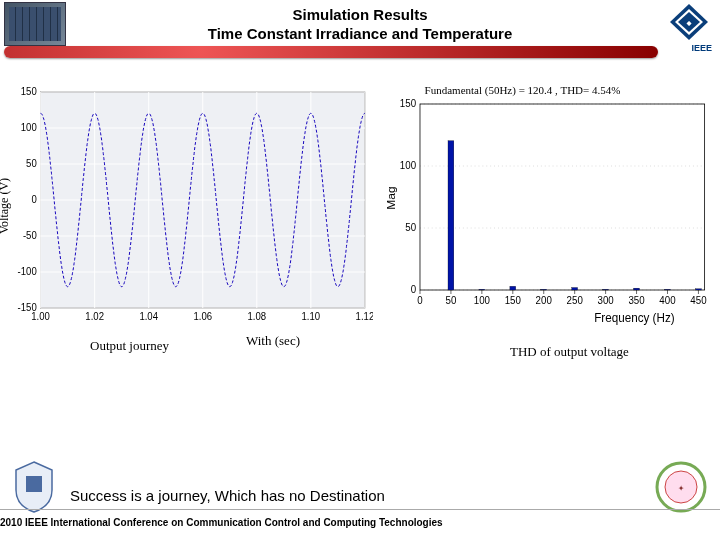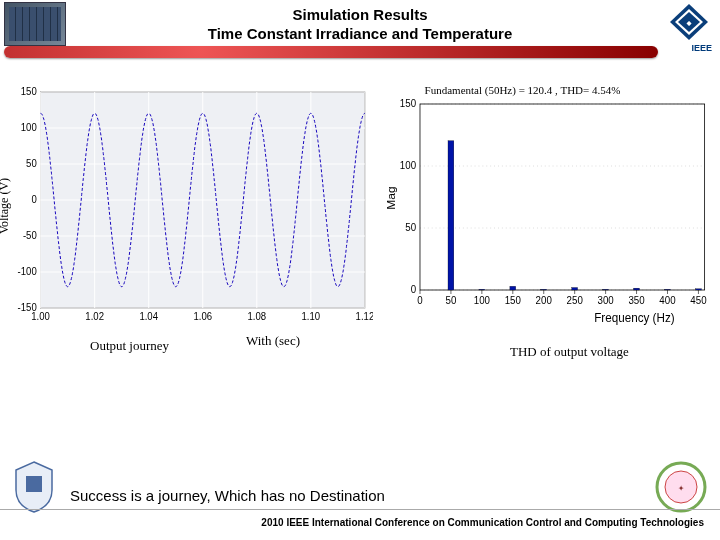--- a/index.html
+++ b/index.html
@@ -15,21 +15,21 @@
   .plot{position:relative;background:#fff}
   .plot.left{flex:1.1}
   .plot.right{flex:1}
   .ylab{position:absolute;left:-4px;top:50%;transform:translate(-50%,-50%) rotate(-90deg);font-size:12px;font-family:"Times New Roman",serif}
   .cap{position:absolute;font-size:13px;font-family:"Times New Roman",serif}
   .cap.l{left:90px;top:338px}
   .cap.m{left:246px;top:333px}
   .cap.r{left:510px;top:344px}
   .footer-quote{position:absolute;left:70px;bottom:36px;font-size:15px;font-family:Verdana,Geneva,sans-serif}
   .footer-bar{position:absolute;left:0;right:0;bottom:30px;height:1px;background:#aaa}
-  .footer-conf{position:absolute;left:0;right:16px;bottom:12px;text-align:right;font-size:10px;font-weight:bold}
+  .footer-conf{position:absolute;left:0;right:16px;bottom:12px;font-size:10px;font-weight:bold}
   .logo-l{position:absolute;left:12px;bottom:26px;width:44px;height:54px}
   .logo-r{position:absolute;right:12px;bottom:26px;width:54px;height:54px}
   svg{display:block}
   .thd-title{position:absolute;left:44px;top:-2px;font-size:11px;font-family:"Times New Roman",serif}
   .axis text{font-size:10px;font-family:Arial}
 </style>
 </head>
 <body>
 
 <div class="slide">

